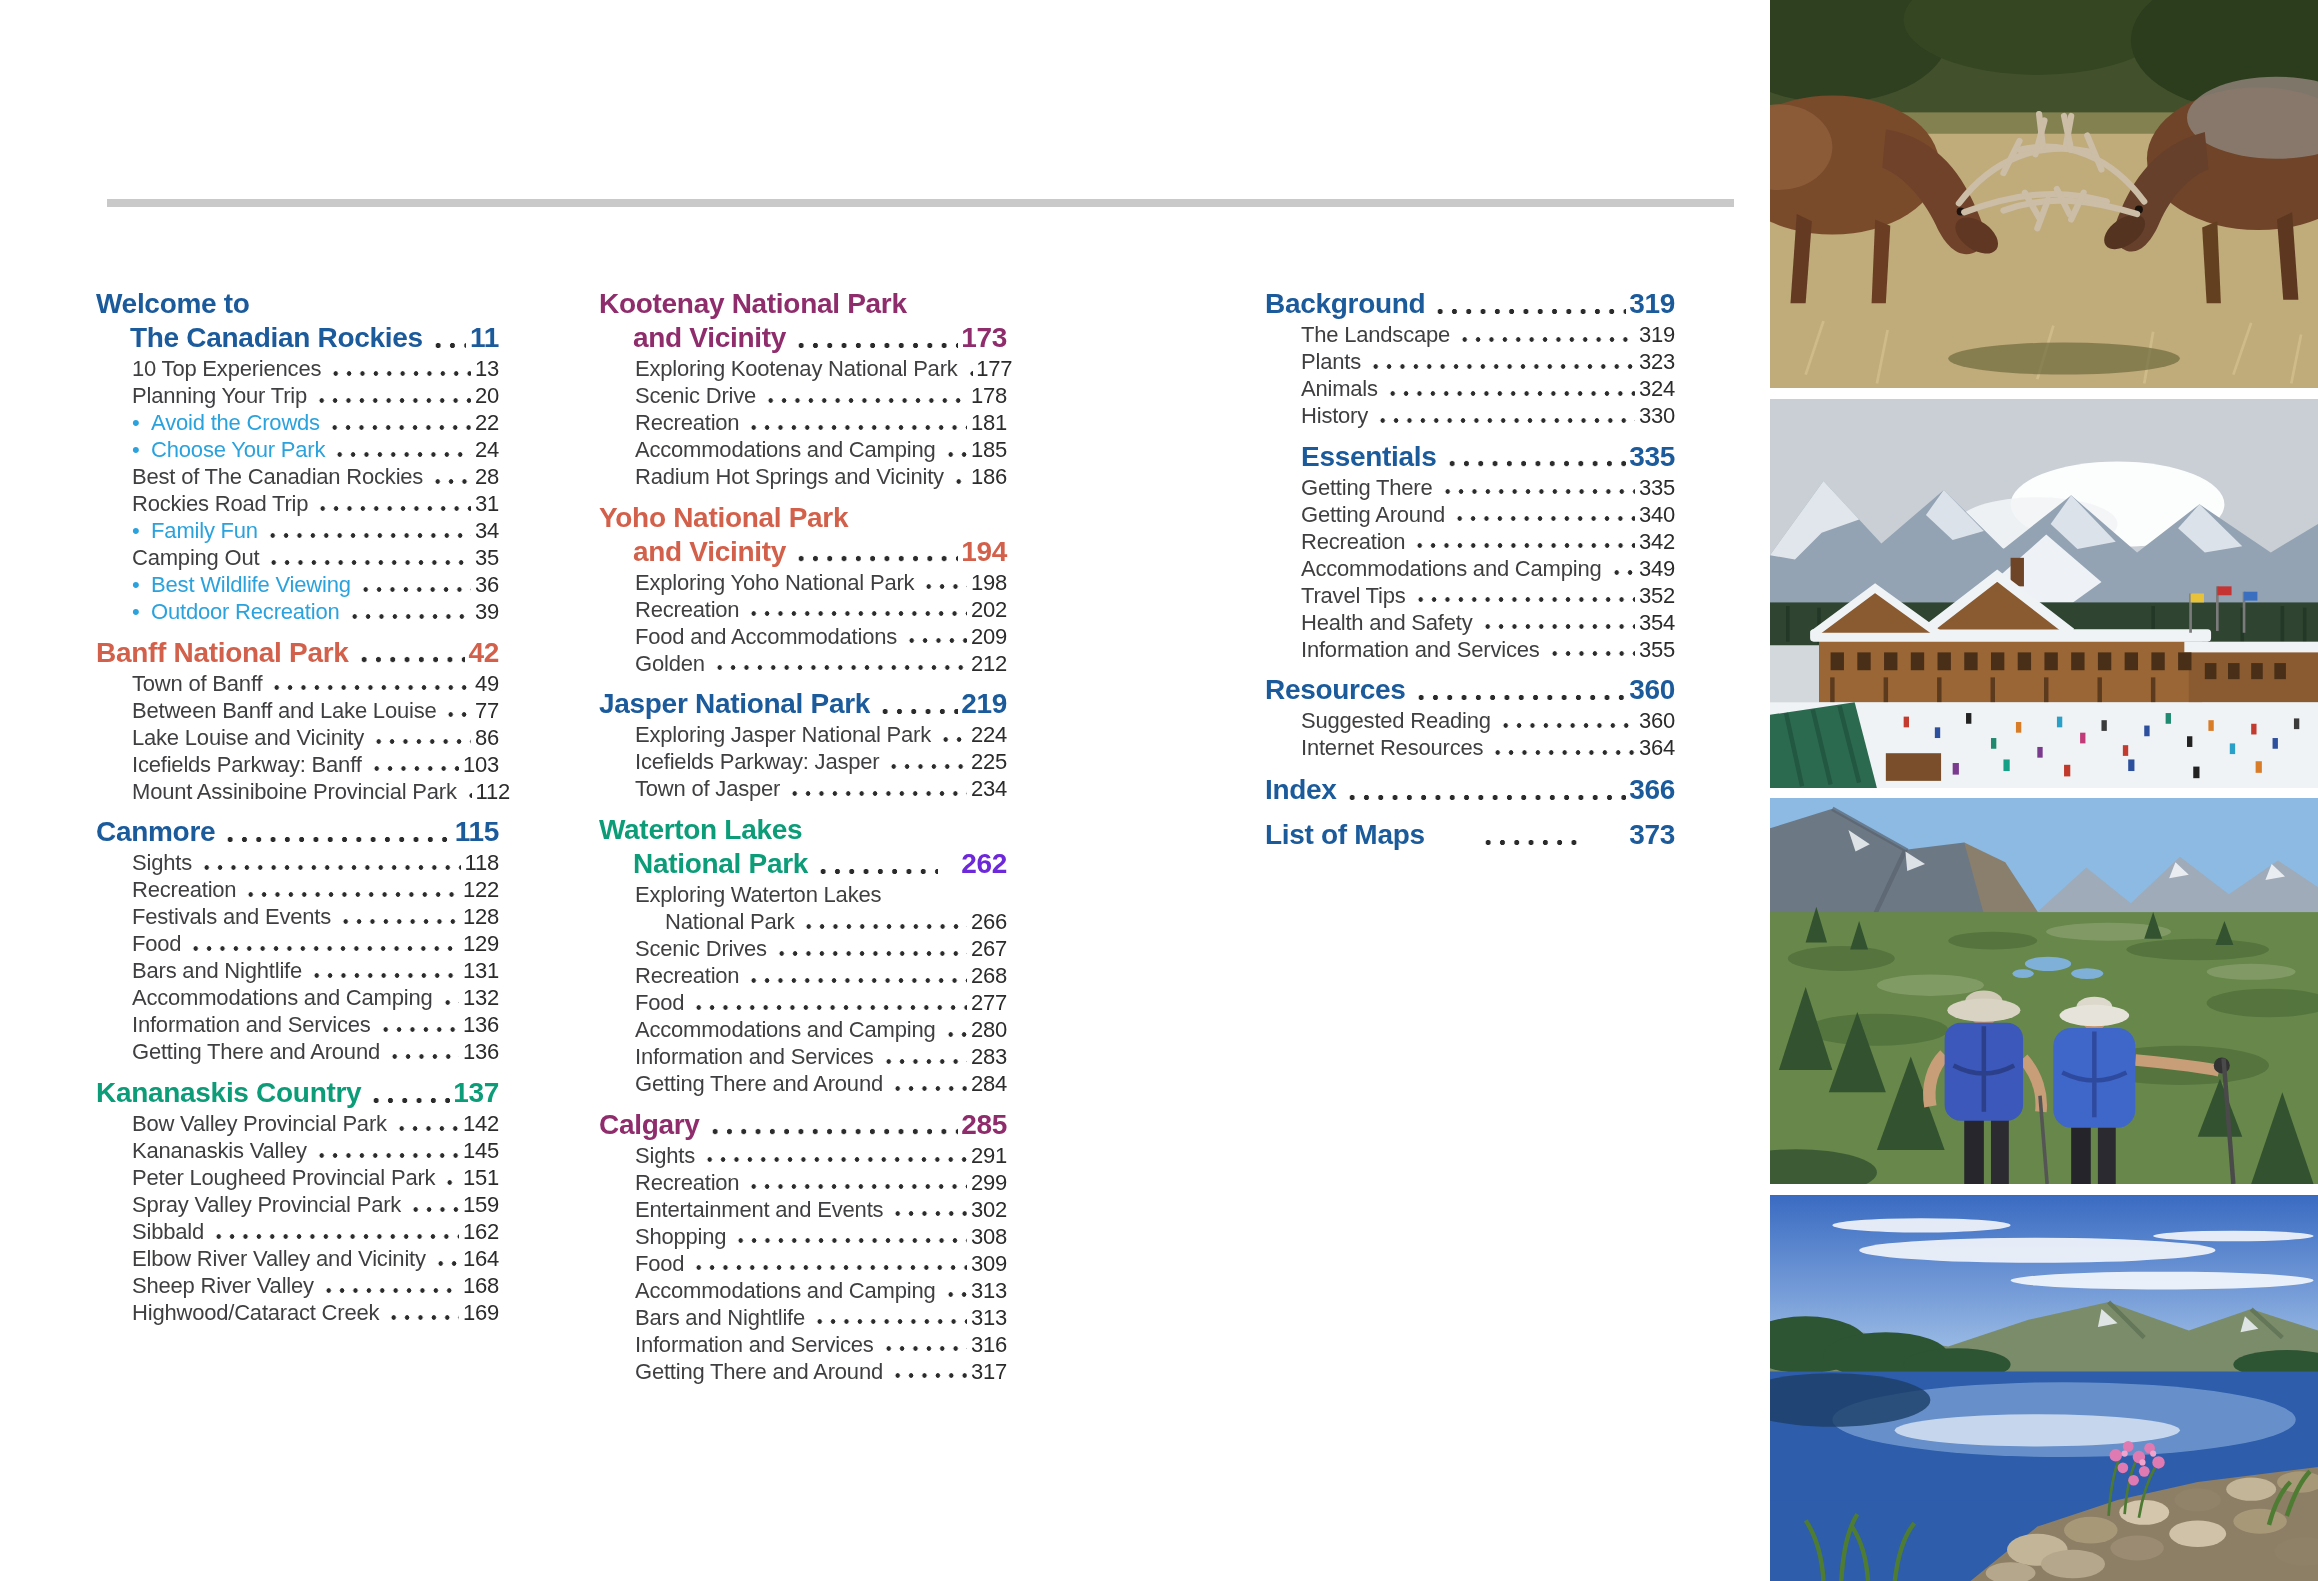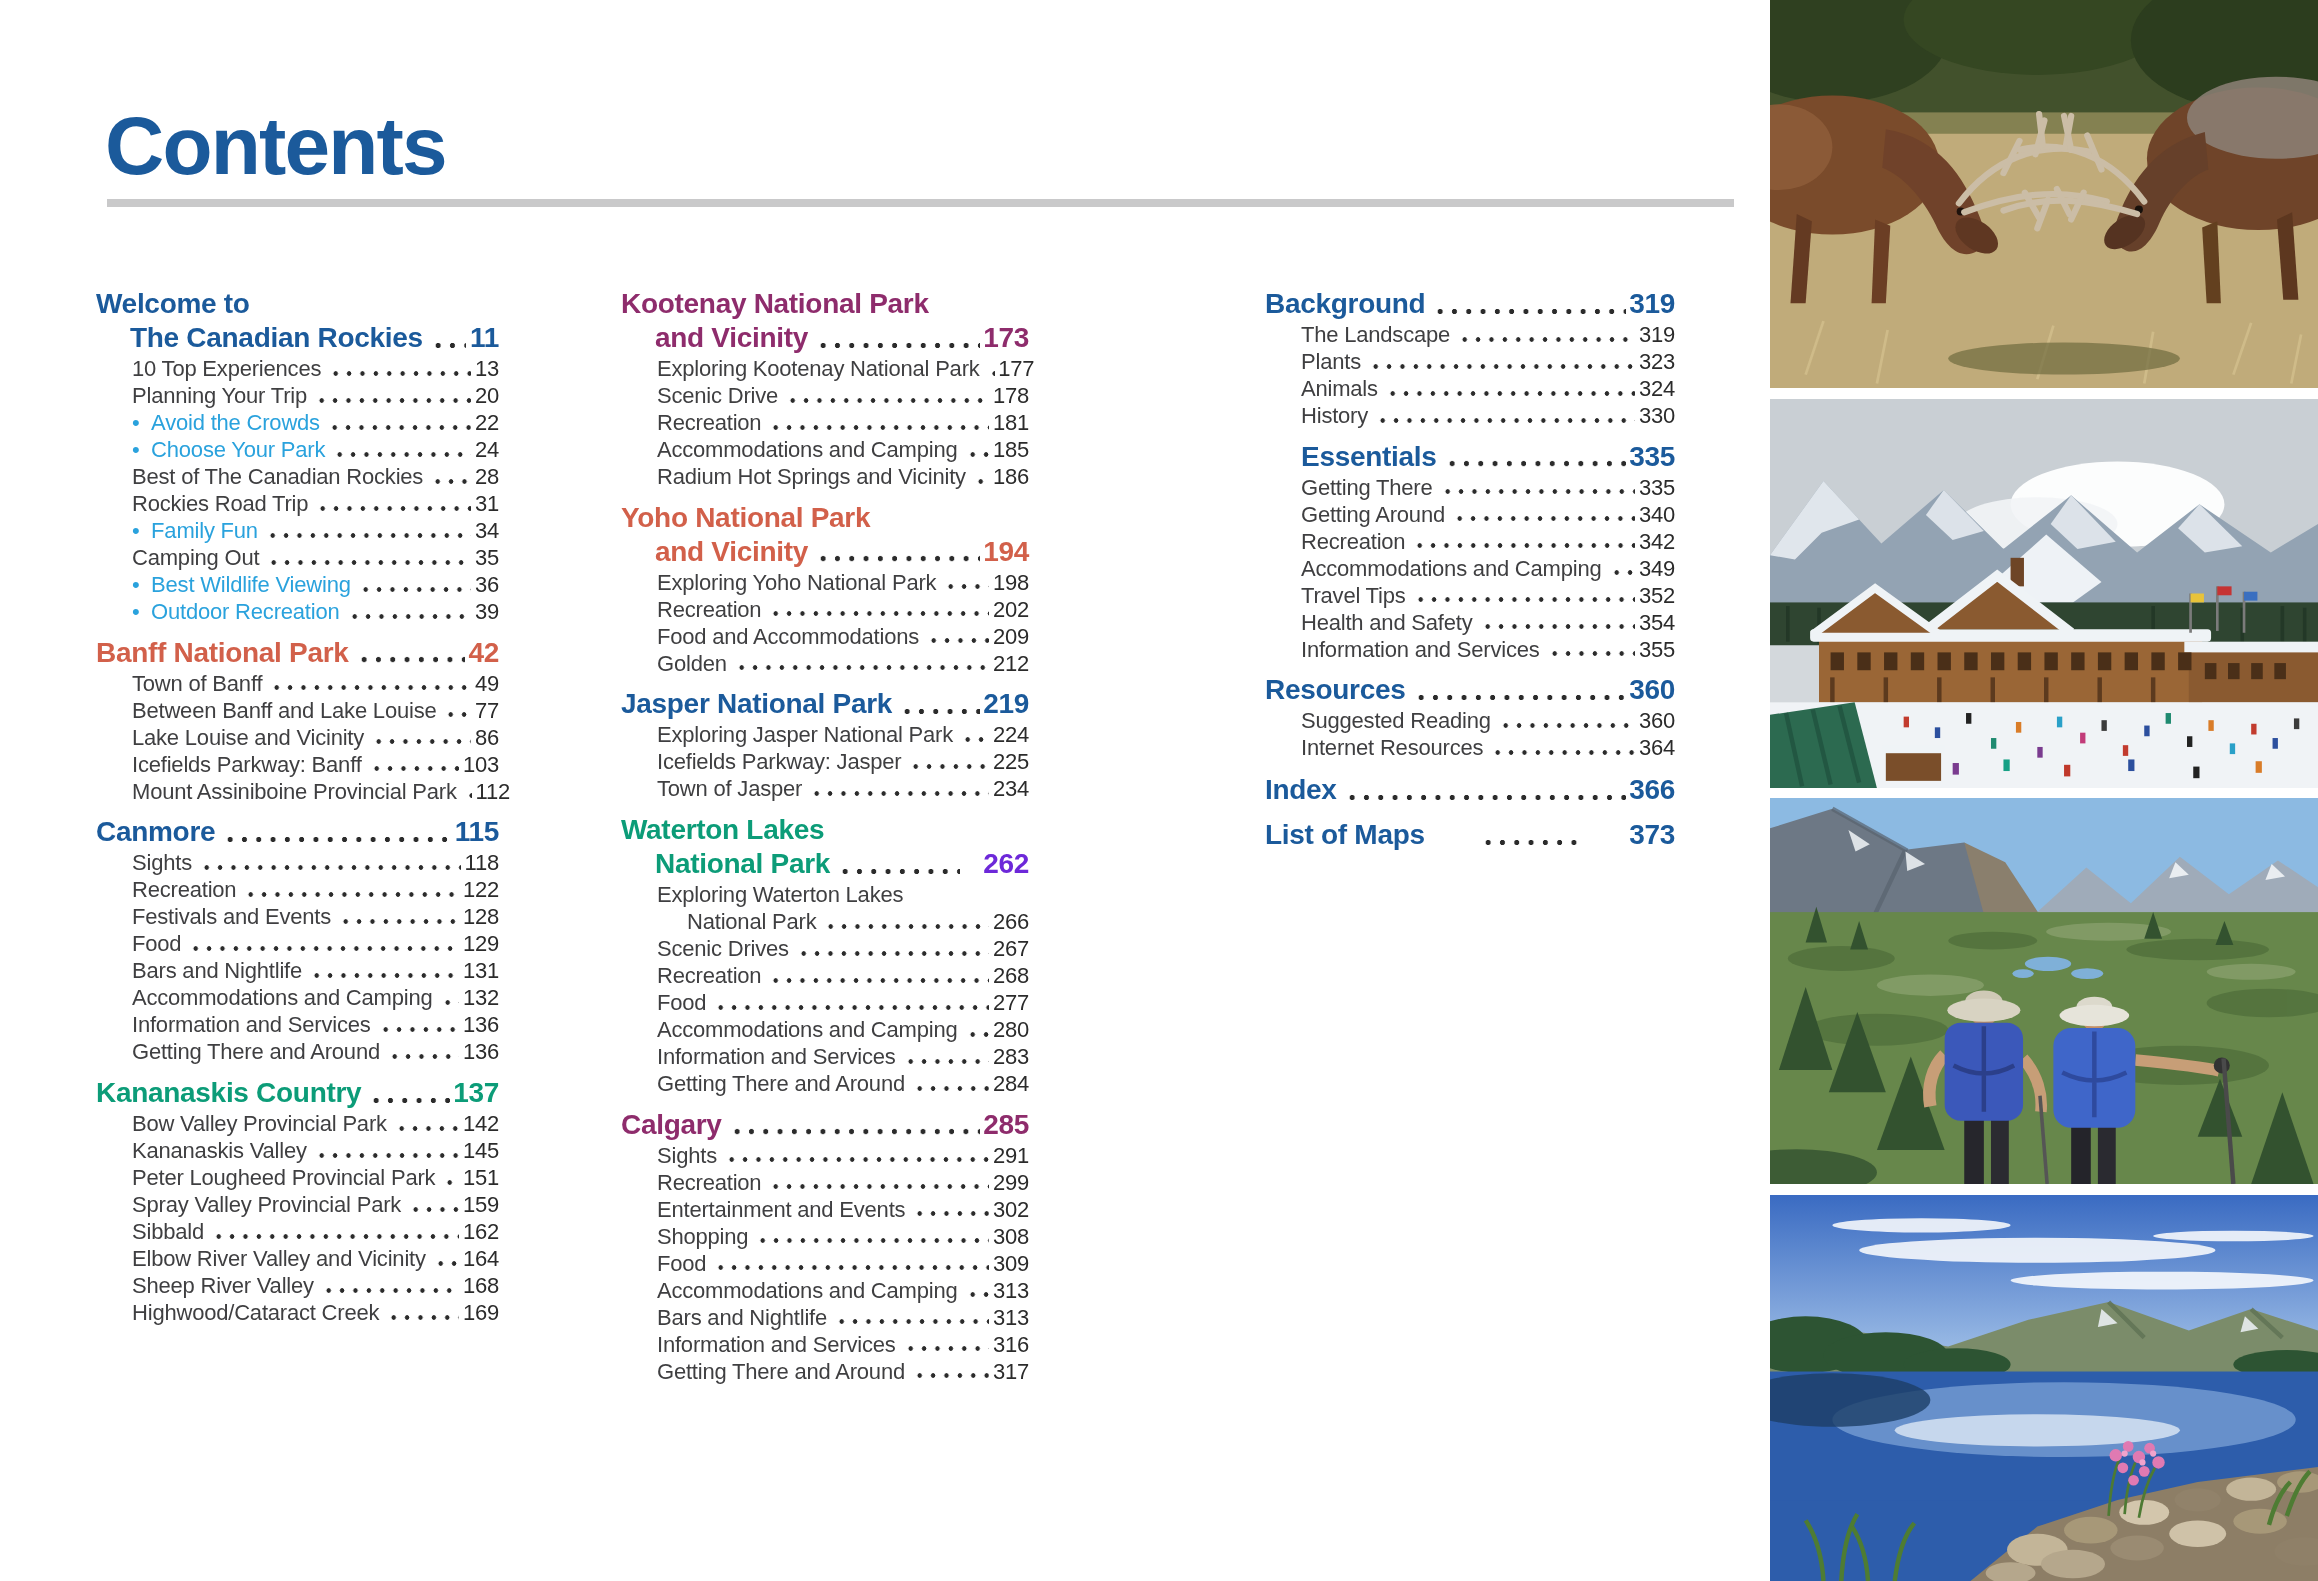--- a/index.html
+++ b/index.html
@@ -28,21 +28,20 @@
   #ph0{top:0;height:388px;}
   #ph1{top:399px;height:389px;}
   #ph2{top:798px;height:386px;}
   #ph3{top:1195px;height:386px;}
 </style>
 </head>
 <body>
 
 <div class="page">
 
-  <h1 class="title">Contents</h1>
   <div class="rule"></div>
 
   <div class="col" style="left:96px;width:403px;">
       <section class="toc-section">
         <div class="row heading" style="color: rgb(27, 90, 155);">
           <span class="label">Welcome to</span>
         </div>
         <div class="row heading indent1" style="color: rgb(27, 90, 155);">
           <span class="label">The Canadian Rockies</span>
           <span class="leader hleader"></span>
@@ -224,21 +223,21 @@
           <span class="leader"></span>
           <span class="page-num">168</span>
         </div>
         <div class="row entry indent1">
           <span class="label">Highwood/Cataract Creek</span>
           <span class="leader"></span>
           <span class="page-num">169</span>
         </div>
       </section>
     </div>
-  <div class="col" style="left:621px;width:408px;">
+  <div class="col" style="left:599px;width:408px;">
       <section class="toc-section">
         <div class="row heading" style="color: rgb(142, 44, 108);">
           <span class="label">Kootenay National Park</span>
         </div>
         <div class="row heading indent1" style="color: rgb(142, 44, 108);">
           <span class="label">and Vicinity</span>
           <span class="leader hleader"></span>
           <span class="page-num hpage" style="color: rgb(142, 44, 108);">173</span>
         </div>
         <div class="row entry indent1">

